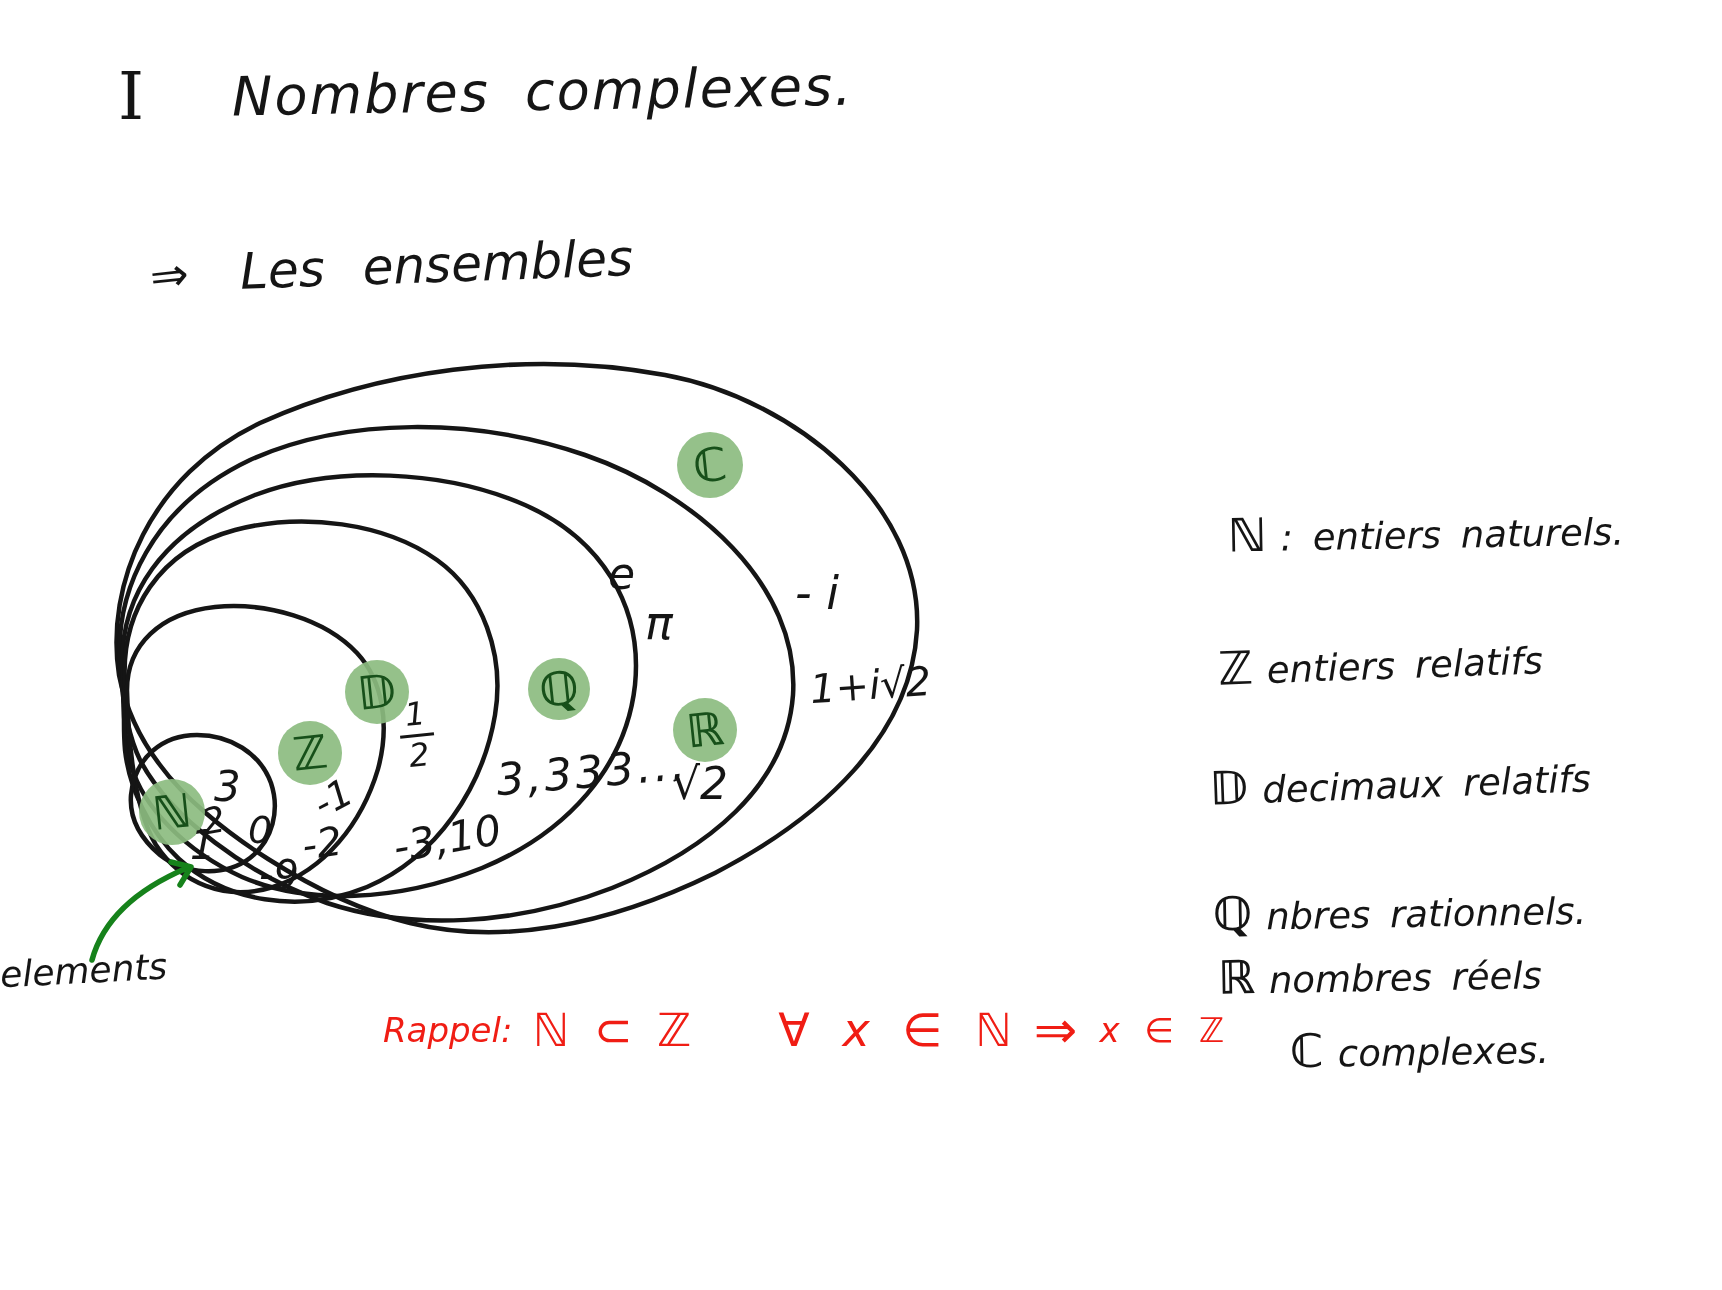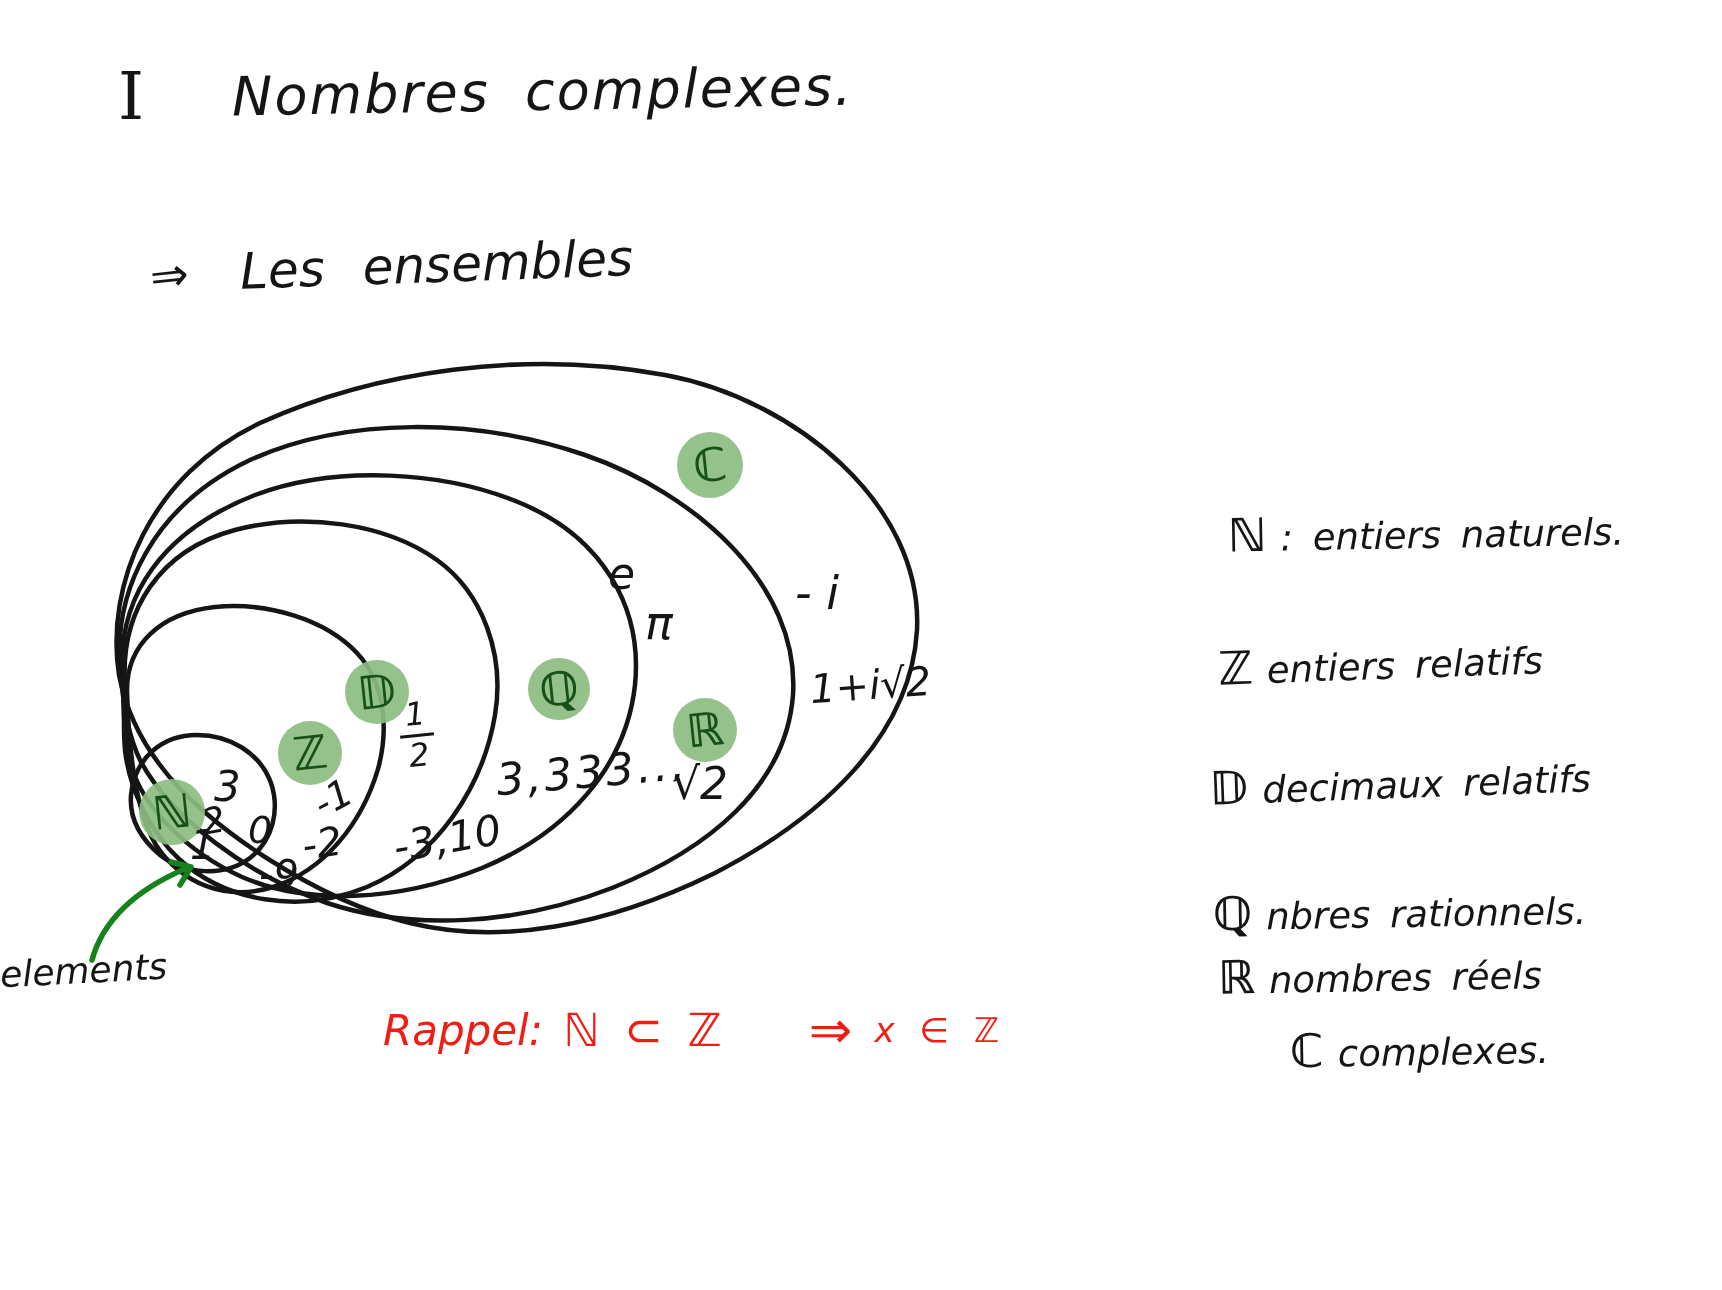--- a/index.html
+++ b/index.html
@@ -21,21 +21,21 @@
   .member{position:absolute;font-style:italic;white-space:nowrap;}
   .frac{display:flex;flex-direction:column;align-items:center;font-size:32px;line-height:1.15;}
   .frac .num{border-bottom:3px solid #151515;padding:0 7px 1px;}
   
   .legend-row{position:absolute;white-space:nowrap;}
   .lsym{font-size:46px;font-weight:bold;font-style:italic;margin-right:14px;}
   .ldesc{font-size:37px;font-style:italic;word-spacing:8px;}
   
   .footer-red{position:absolute;left:383px;top:1000px;display:flex;align-items:center;
     color:#f01d14;font-style:italic;}
-  .footer-red .lbl{font-size:42px;margin-right:20px;}
+  .footer-red .lbl{font-size:34px;margin-right:20px;}
   .footer-red .sub{font-size:46px;letter-spacing:5px;margin-right:82px;}
   .footer-red .fa{font-size:46px;word-spacing:18px;margin-right:22px;}
   .footer-red .imp{font-size:52px;margin-right:22px;}
   .footer-red .con{font-size:34px;word-spacing:14px;}
   .legend-c{color:#151515;}
   .elements-label{position:absolute;left:0px;top:950px;font-size:36px;font-style:italic;transform:rotate(-3deg);}
 </style>
 </head>
 <body>
 
@@ -124,15 +124,16 @@
 <div class="legend-row" style="left:1218px;top:948px;transform:rotate(-1deg);">
   <span class="lsym">ℝ</span><span class="ldesc">nombres réels</span>
 </div>
 <div class="legend-row legend-c" style="left:1290px;top:1022px;transform:rotate(-1deg);">
   <span class="lsym">ℂ</span><span class="ldesc">complexes.</span>
 </div>
 
 <div class="footer-red">
   <span class="lbl">Rappel:</span>
   <span class="sub">ℕ ⊂ ℤ</span>
+  <span class="fa">∀ x ∈ ℕ</span>
   <span class="imp">⇒</span>
   <span class="con">x ∈ ℤ</span>
 </div>
 
 </body></html>

